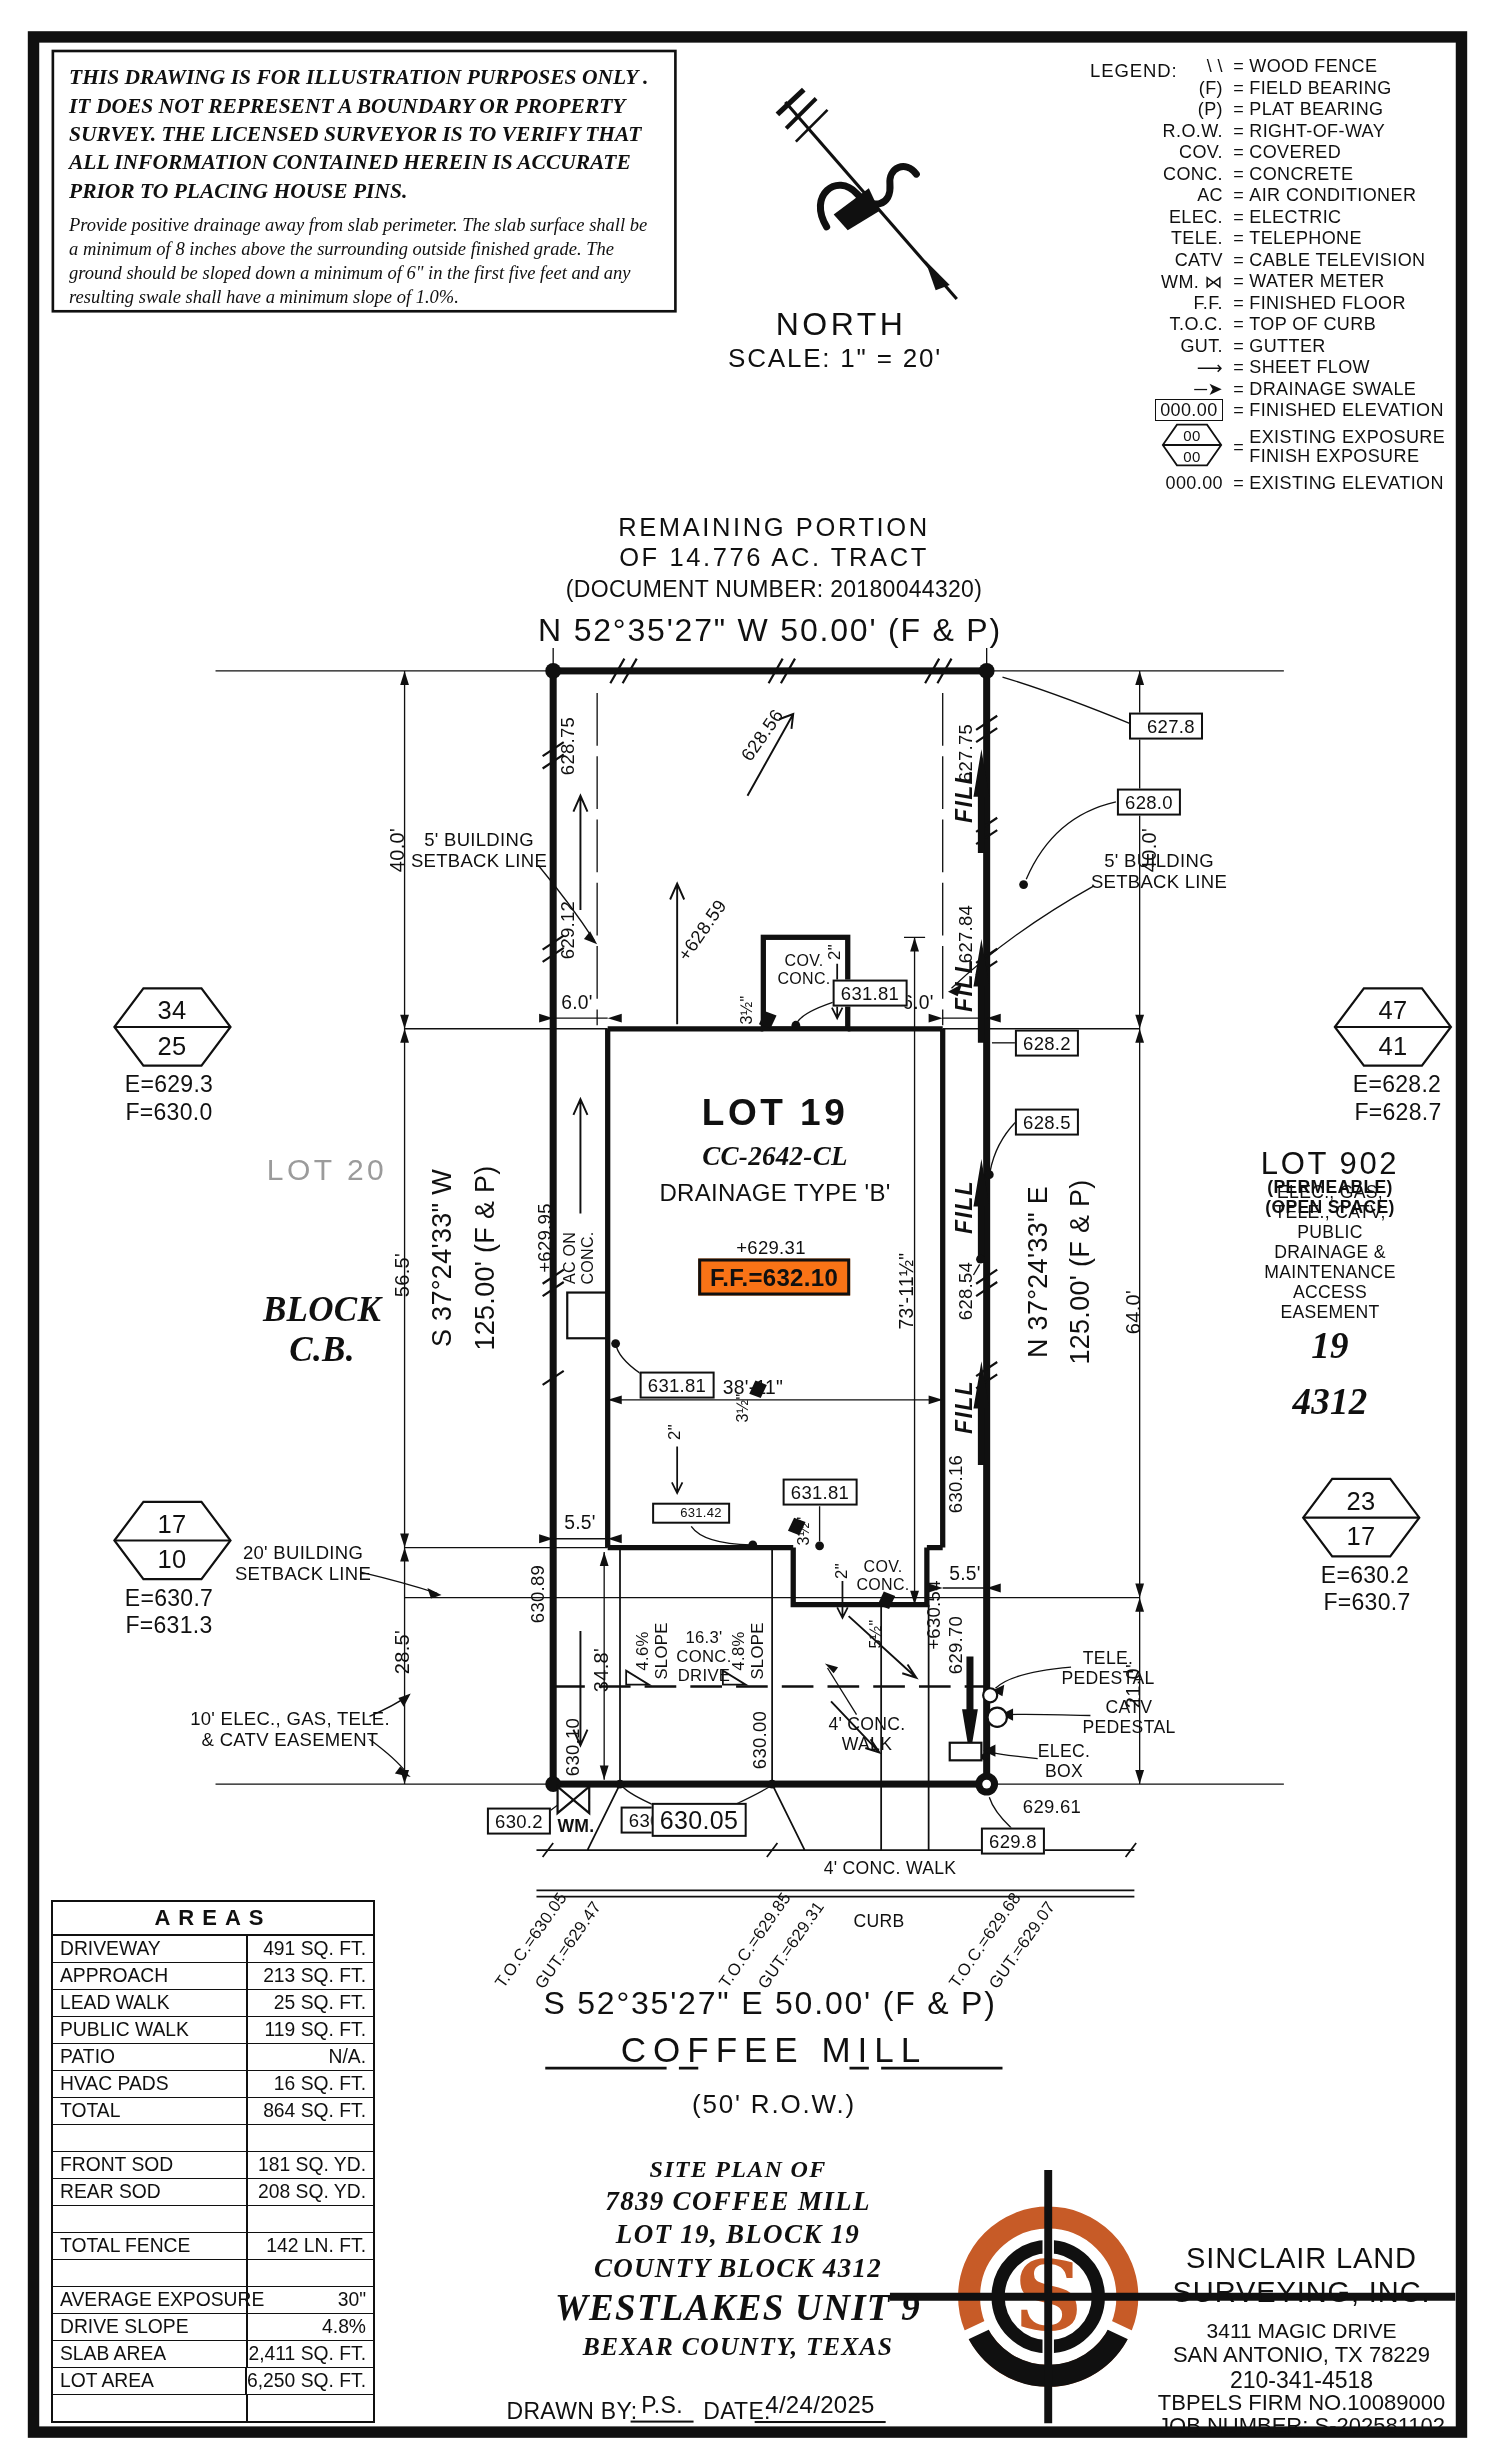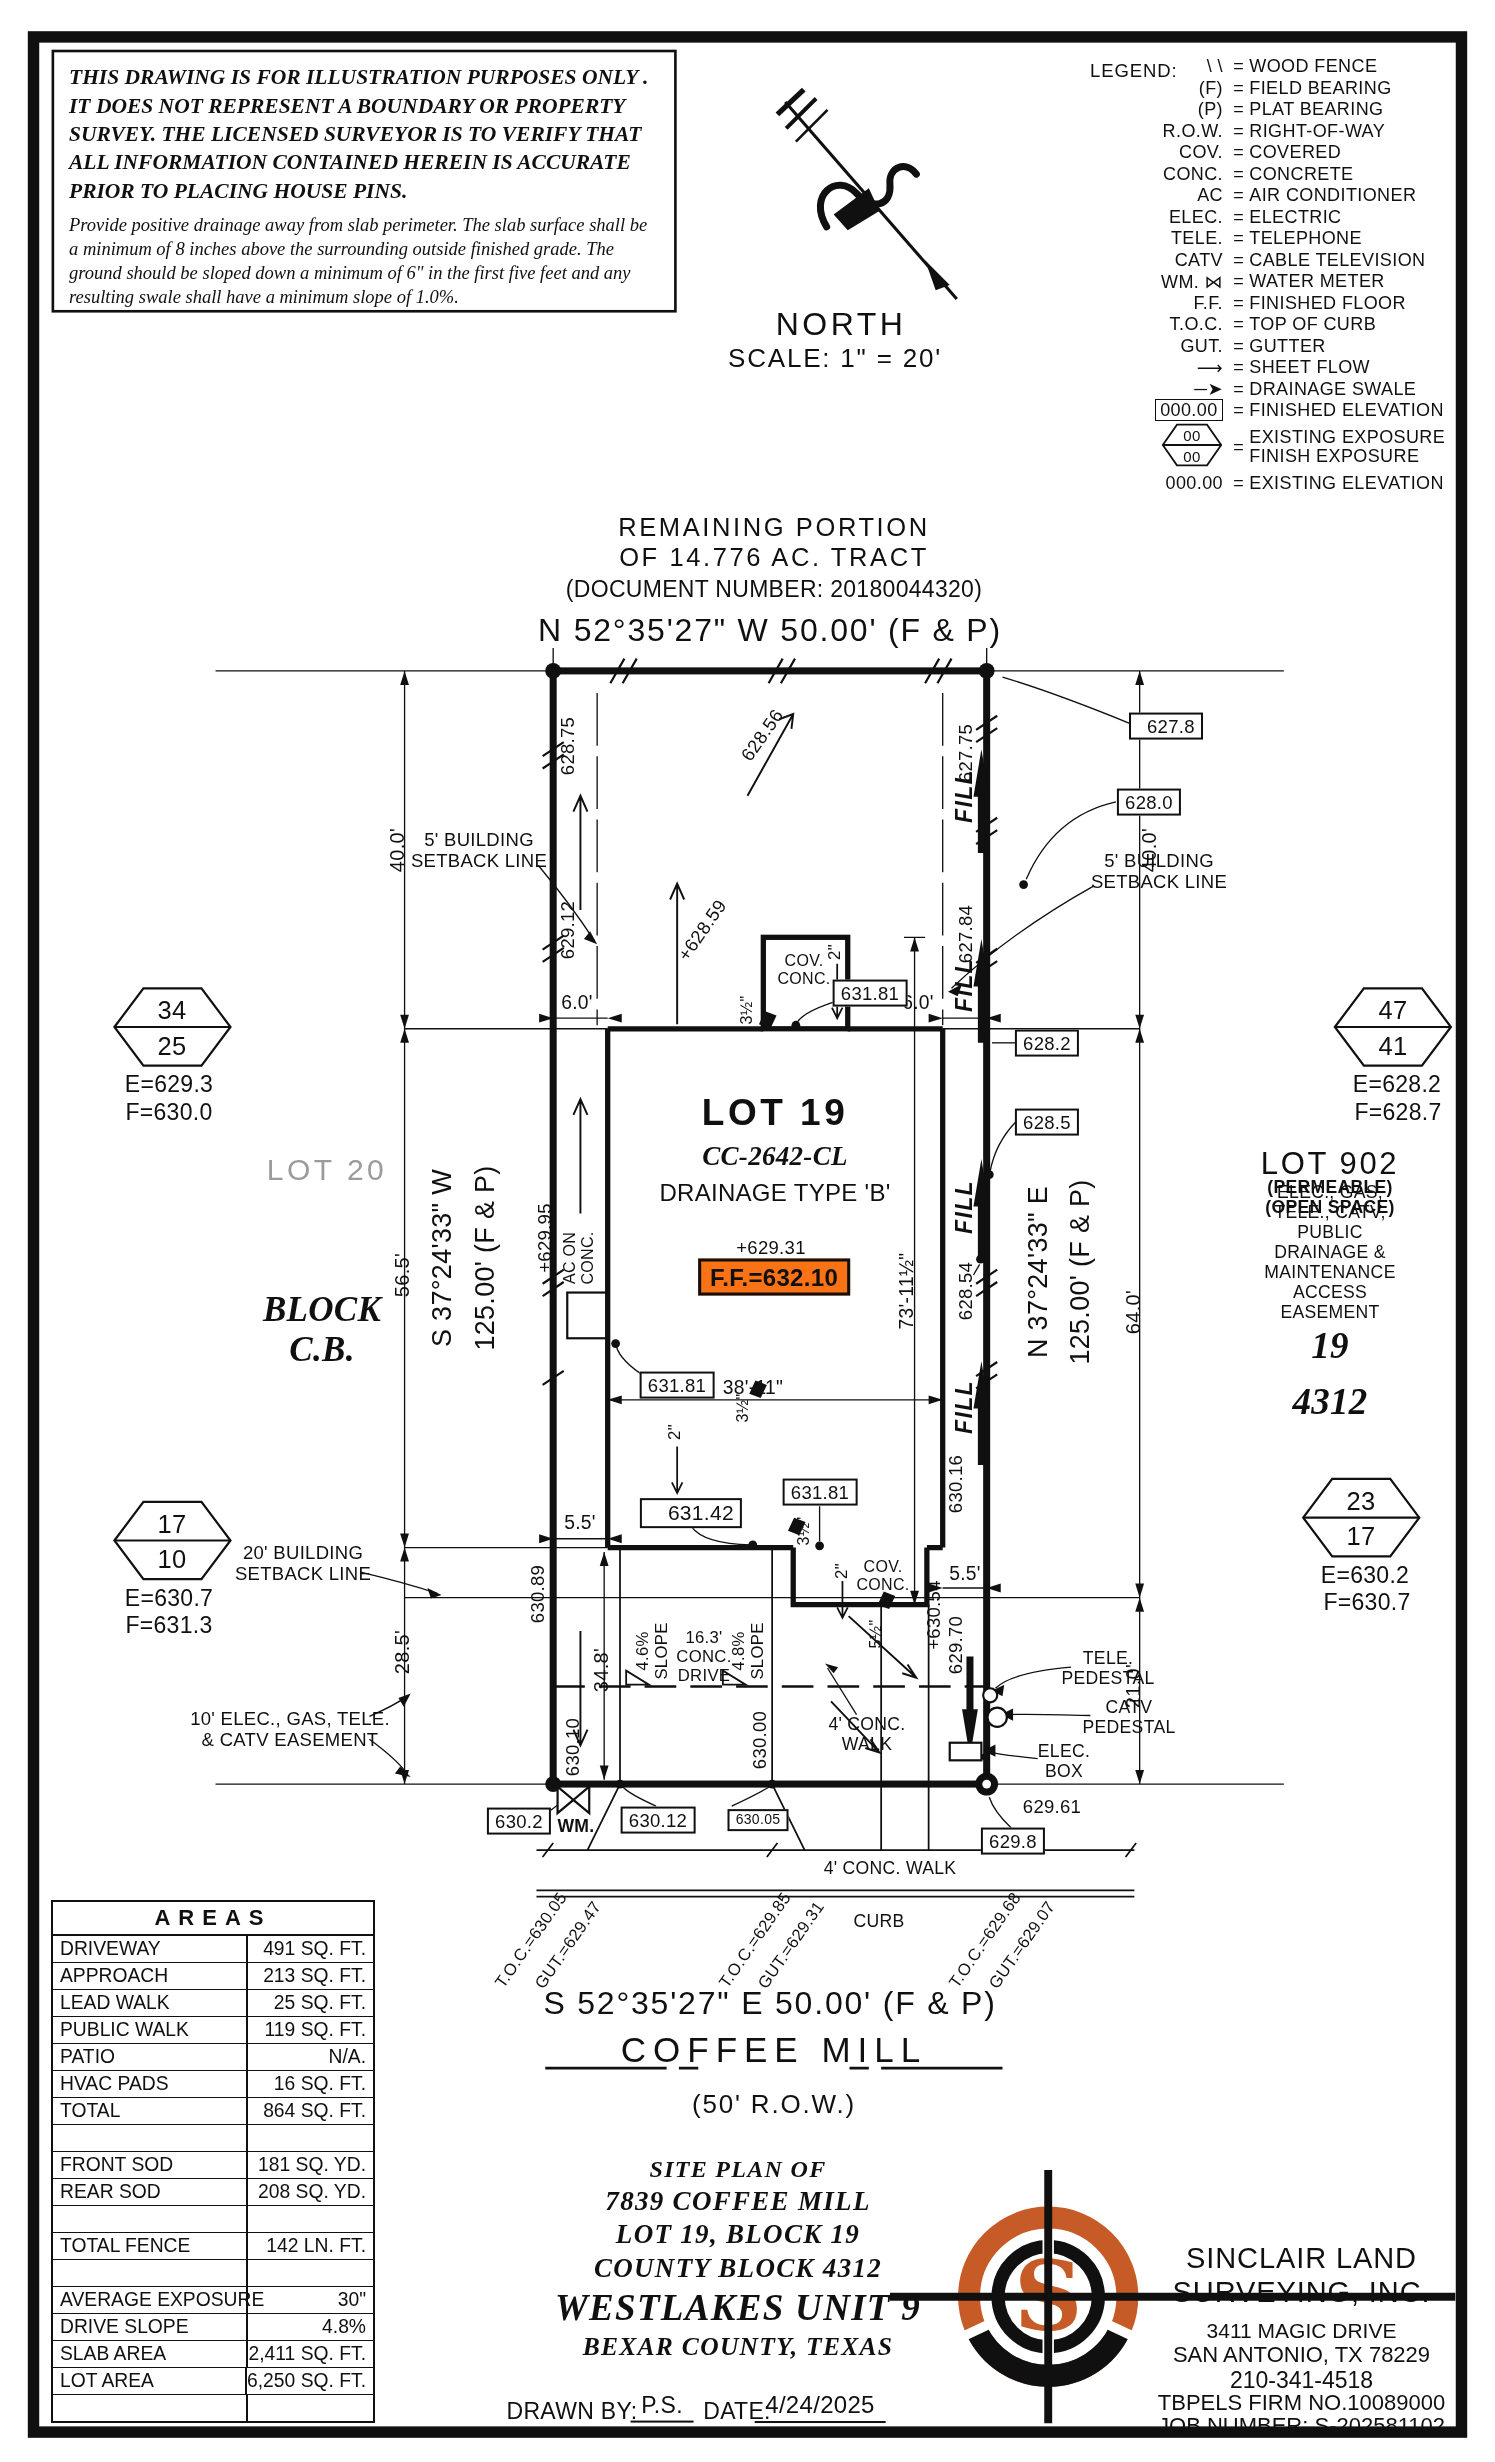--- a/index.html
+++ b/index.html
@@ -527,23 +527,23 @@
       <div class="ann" style="left: 704px; top: 1657px; font-size: 16.7px;">16.3'
 CONC.
 DRIVE</div>
       <div class="ann v" style="left: 748px; top: 1651px; font-size: 16.7px;">4.8%
 SLOPE</div>
       <div class="ann v" style="left: 760px; top: 1740px; font-size: 18.5px;">630.00</div>
       <div class="ann v" style="left: 573px; top: 1747px; font-size: 18.5px;">630.10</div>
       <div class="ann b" style="left: 576px; top: 1826px; font-size: 17.6px;">WM.</div>
       <div class="ann boxed" style="left: 519px; top: 1821px; font-size: 18.5px;">630.2</div>
       <div class="ann boxed" style="left: 658px; top: 1820px; font-size: 18.5px;">630.12</div>
-      <div class="ann boxed" style="left: 758px; top: 1820px; font-size: 14px;">630.05</div>
+      <div class="ann boxed" style="left: 699px; top: 1820px; font-size: 25px;">630.05</div>
       <div class="ann" style="left: 753px; top: 1388px; font-size: 19.3px;">38'-11"</div>
-      <div class="ann boxed" style="left: 691px; top: 1513px; font-size: 21px; padding-left: 26px;">631.42</div>
+      <div class="ann boxed" style="left: 691px; top: 1513px; font-size: 13px; padding-left: 26px;">631.42</div>
       <div class="ann boxed" style="left: 677px; top: 1385px; font-size: 18.5px;">631.81</div>
       <div class="ann v" style="left: 743px; top: 1408px; font-size: 16px;">3½"</div>
       <div class="ann v" style="left: 675px; top: 1432px; font-size: 16.7px;">2"</div>
       <div class="ann" style="left: 580px; top: 1523px; font-size: 19.3px;">5.5'</div>
       <div class="ann boxed" style="left: 820px; top: 1492px; font-size: 18.5px;">631.81</div>
       <div class="ann v" style="left: 804px; top: 1531px; font-size: 16px;">3½"</div>
       <div class="ann" style="left: 883px; top: 1576px; font-size: 16px;">COV.
 CONC.</div>
       <div class="ann v" style="left: 842px; top: 1571px; font-size: 16.7px;">2"</div>
       <div class="ann v" style="left: 876px; top: 1634px; font-size: 16px;">5½"</div>

